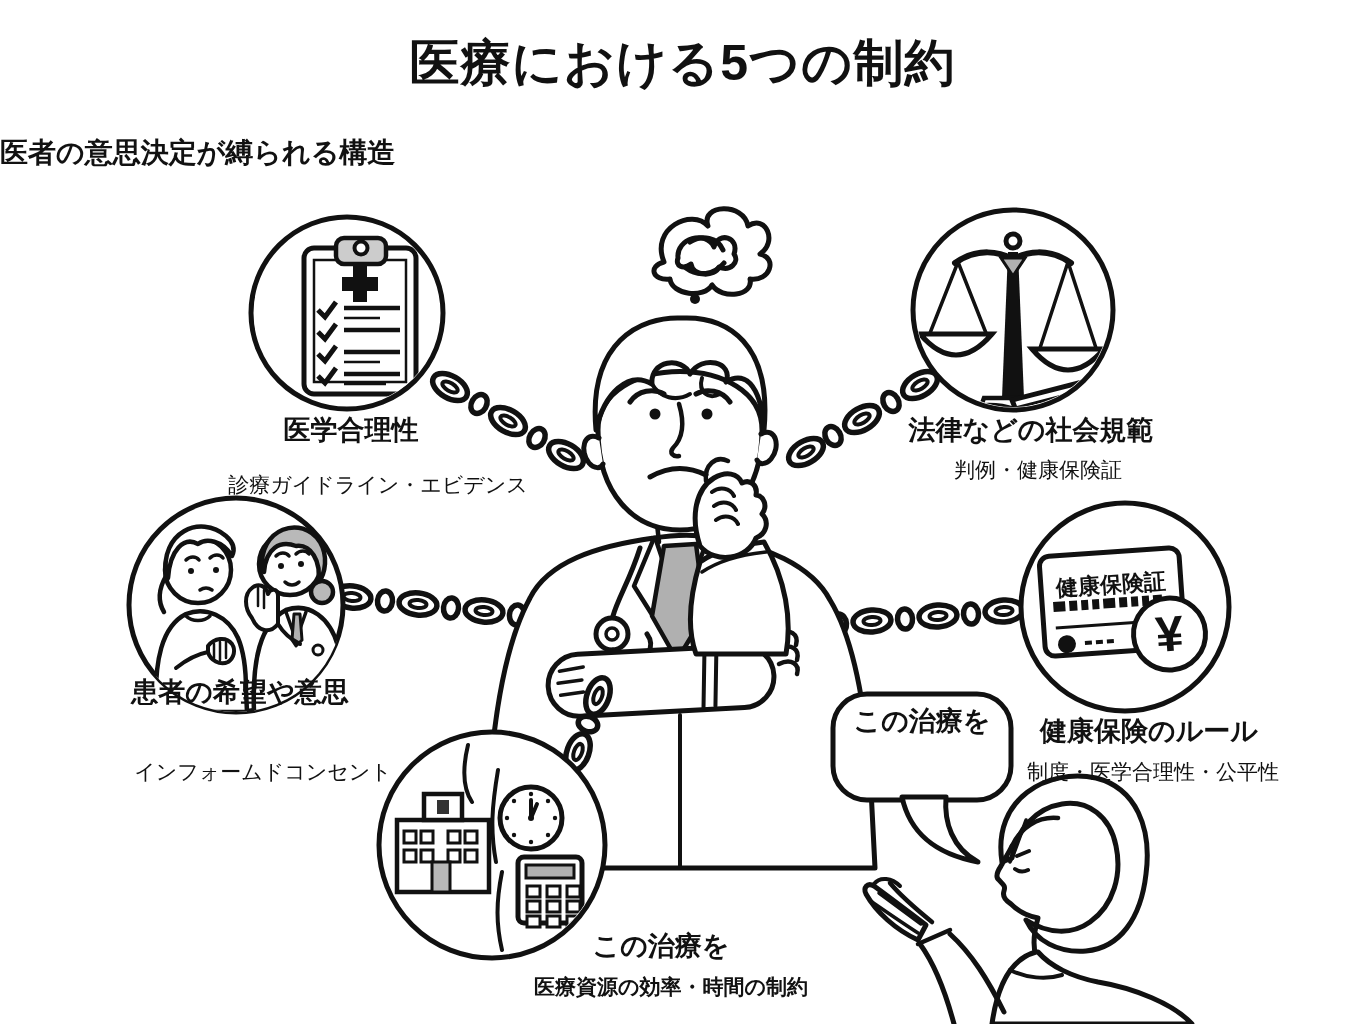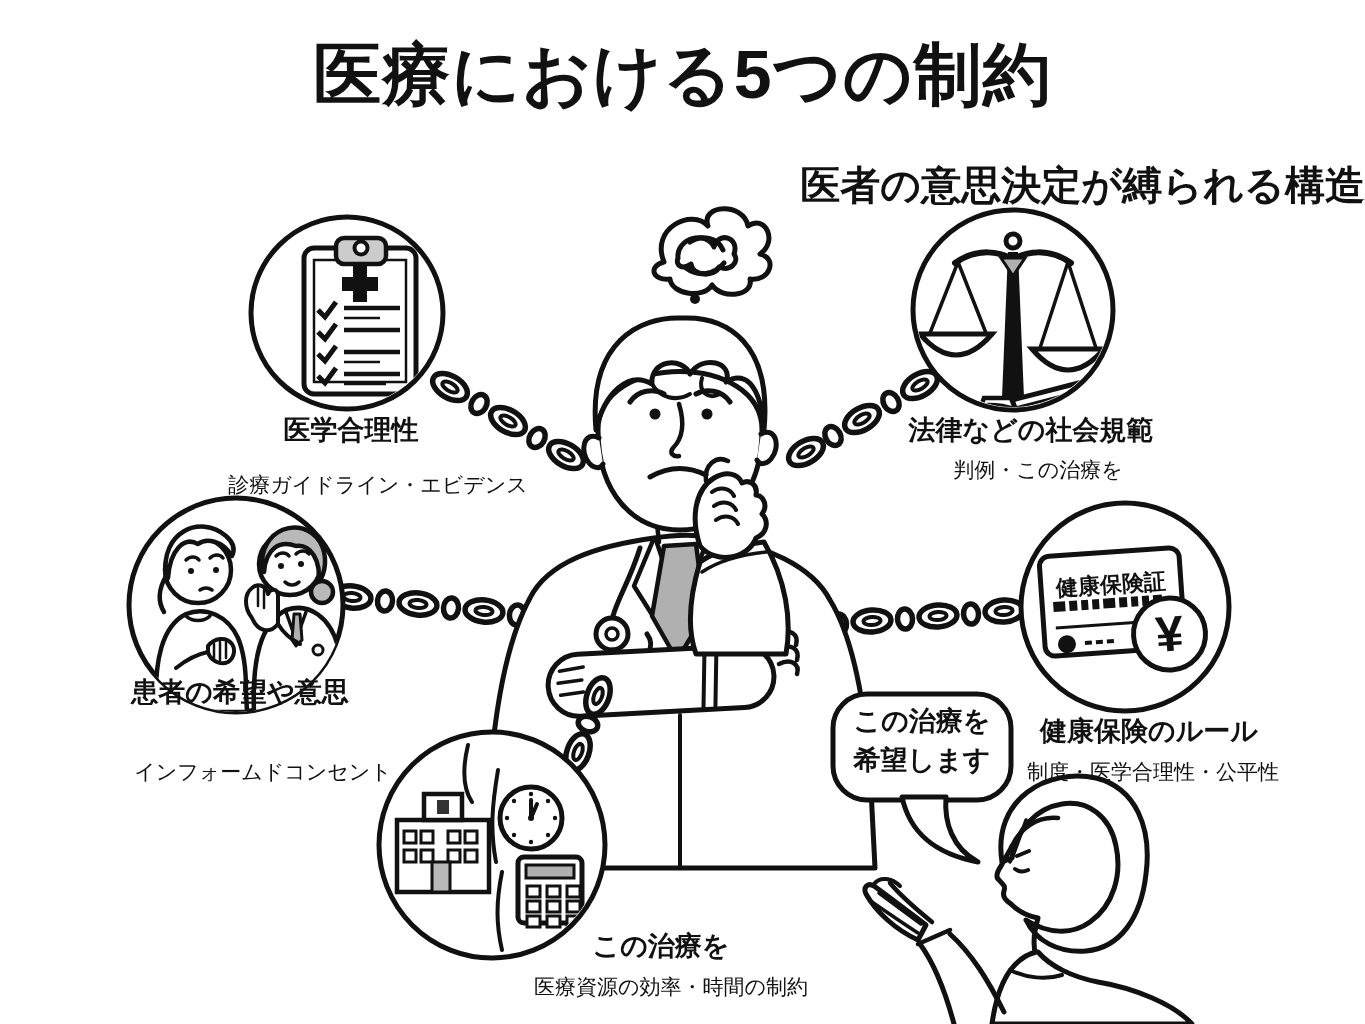--- a/index.html
+++ b/index.html
@@ -2,30 +2,30 @@
 <html><head>
 <meta charset="utf-8">
 <style>
   html,body{margin:0;padding:0;background:#fff;}
   body{width:1365px;height:1024px;overflow:hidden;
        font-family:"Liberation Sans","DejaVu Sans",sans-serif;color:#111;}
   .stage{position:relative;width:1365px;height:1024px;background:#fff;}
   .stage svg.art{position:absolute;left:0;top:0;}
   .txt{position:absolute;white-space:nowrap;color:#111;}
   .t-title{top:30px;left:0;width:100%;text-align:center;
-           font-size:68px;font-weight:900;letter-spacing:1px;}
-  .t-sub{top:134px;left:0;width:100%;text-align:right;
-         font-size:40px;font-weight:800;margin-top:24px;}
+           font-size:50px;font-weight:900;letter-spacing:1px;}
+  .t-sub{top:134px;left:0;width:100%;text-align:left;
+         font-size:28px;font-weight:800;}
   .nlabel{font-size:27px;font-weight:900;transform:translateX(-50%);}
   .nsub{font-size:21px;font-weight:500;transform:translateX(-50%);}
   .lbl1{left:351px;top:412px;} .sub1{left:378px;top:456px;margin-top:15px;}
   .lbl2{left:1031px;top:412px;} .sub2{left:1038px;top:456px;}
   .lbl3{left:240px;top:674px;} .sub3{left:247px;top:758px;margin-left:16px;}
   .lbl4{left:1149px;top:713px;} .sub4{left:1153px;top:758px;}
-  .lbl5{left:661px;top:928px;} .sub5{left:671px;top:973px;}
+  .lbl5{left:661px;top:928px;} .sub5{left:671px;top:973px;font-weight:bold;}
   .bubble-txt{left:922px;top:702px;width:186px;transform:translateX(-50%);
               text-align:center;font-size:27px;font-weight:600;line-height:39px;}
   .bubble-txt span{display:block;}
 </style>
 </head>
 <body>
 
 <div class="stage">
 
 <svg class="art" width="1365" height="1024" viewBox="0 0 1365 1024">
@@ -319,29 +319,28 @@
   </g>
 </svg>
 
 <div class="txt t-title">医療における5つの制約</div>
 <div class="txt t-sub">医者の意思決定が縛られる構造</div>
 
 <div class="txt nlabel lbl1">医学合理性</div>
 <div class="txt nsub sub1">診療ガイドライン・エビデンス</div>
 
 <div class="txt nlabel lbl2">法律などの社会規範</div>
-<div class="txt nsub sub2">判例・この治療を</div>
+<div class="txt nsub sub2">判例・健康保険証</div>
 
 <div class="txt nlabel lbl3">患者の希望や意思</div>
 <div class="txt nsub sub3">インフォームドコンセント</div>
 
 <div class="txt nlabel lbl4">健康保険のルール</div>
 <div class="txt nsub sub4">制度・医学合理性・公平性</div>
 
 <div class="txt nlabel lbl5">この治療を</div>
 <div class="txt nsub sub5">医療資源の効率・時間の制約</div>
 
 <div class="txt bubble-txt">
   <span>この治療を</span>
-  <span>希望します</span>
 </div>
 
 </div>
 
 </body></html>

